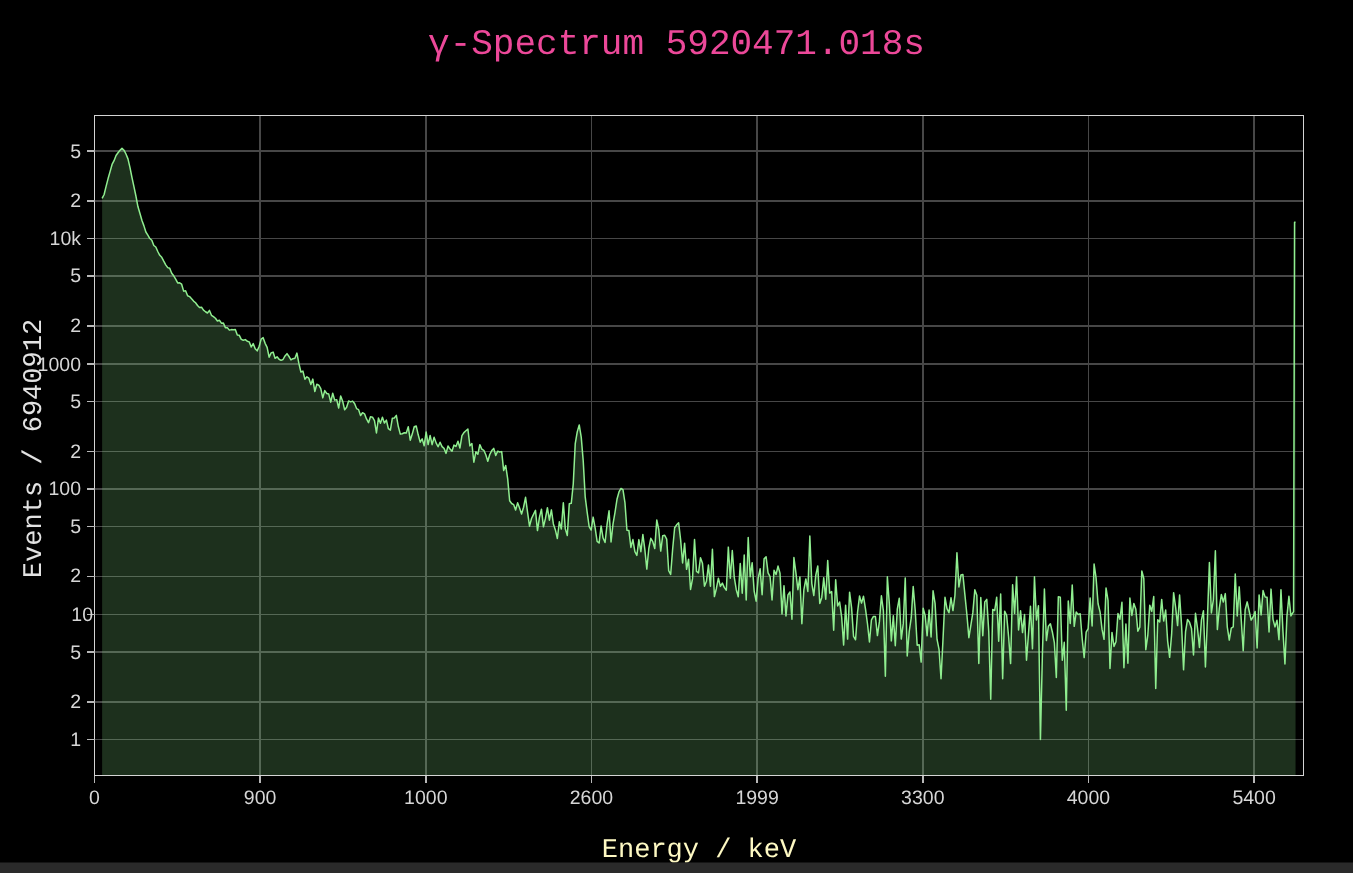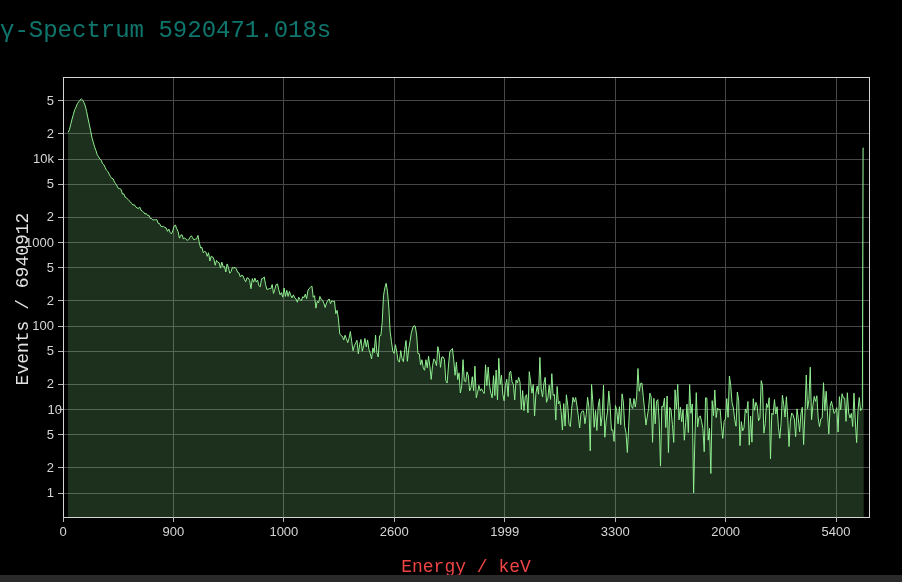--- a/index.html
+++ b/index.html
@@ -1,27 +1,27 @@
 <!DOCTYPE html>
 <html><head>
 <meta charset="utf-8">
 <style>
   html,body{margin:0;padding:0;background:#000;}
   body{width:902px;height:582px;position:relative;overflow:hidden;
        font-family:"Liberation Sans",sans-serif;}
-  .chart-title{position:absolute;top:17px;left:0;width:902px;text-align:left;
+  .chart-title{position:absolute;top:17px;left:0;width:902px;text-align:center;
        font-family:"Liberation Mono","DejaVu Sans Mono",monospace;
-       font-size:24px;color:#0f766e;white-space:pre;}
+       font-size:24px;color:#ec4899;white-space:pre;}
   .y-axis-title{position:absolute;left:-77px;top:289px;width:200px;text-align:center;
        transform:rotate(-90deg);transform-origin:center;
        font-family:"Liberation Mono","DejaVu Sans Mono",monospace;
        font-size:18px;color:#e2e2e2;white-space:pre;}
   .x-axis-title{position:absolute;top:557px;left:63px;width:806px;text-align:center;
        font-family:"Liberation Mono","DejaVu Sans Mono",monospace;
-       font-size:18px;color:#ef4444;white-space:pre;}
+       font-size:18px;color:#fef9c3;white-space:pre;}
   #plot-svg{position:absolute;left:0;top:0;}
   .ytick-label{position:absolute;width:44px;text-align:right;
        font-size:13px;color:#d6d6d6;line-height:14px;}
   .xtick-label{position:absolute;width:64px;text-align:center;
        font-size:13px;color:#d6d6d6;line-height:14px;}
   .bottom-bar{position:absolute;left:0;top:575px;width:902px;height:7px;background:#2a2a2a;}
 </style>
 </head>
 <body>
 
@@ -95,17 +95,17 @@
       <div class="ytick-label" style="left: 10px; top: 177.142px;">5</div>
       <div class="ytick-label" style="left: 10px; top: 152.004px;">10k</div>
       <div class="ytick-label" style="left: 10px; top: 126.866px;">2</div>
       <div class="ytick-label" style="left: 10px; top: 93.6351px;">5</div>
       <div class="xtick-label" style="left: 31px; top: 525px;">0</div>
       <div class="xtick-label" style="left: 141.441px; top: 525px;">900</div>
       <div class="xtick-label" style="left: 251.882px; top: 525px;">1000</div>
       <div class="xtick-label" style="left: 362.324px; top: 525px;">2600</div>
       <div class="xtick-label" style="left: 472.765px; top: 525px;">1999</div>
       <div class="xtick-label" style="left: 583.206px; top: 525px;">3300</div>
-      <div class="xtick-label" style="left: 693.647px; top: 525px;">2000</div>
+      <div class="xtick-label" style="left: 693.647px; top: 525px;">4000</div>
       <div class="xtick-label" style="left: 804.089px; top: 525px;">5400</div>
     </div>
   <div class="bottom-bar"></div>
 </div>
 
 </body></html>

